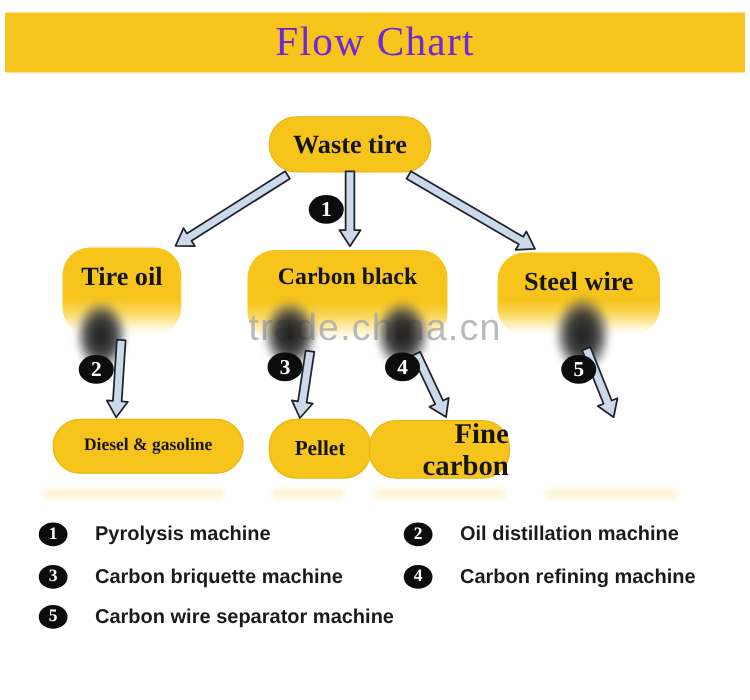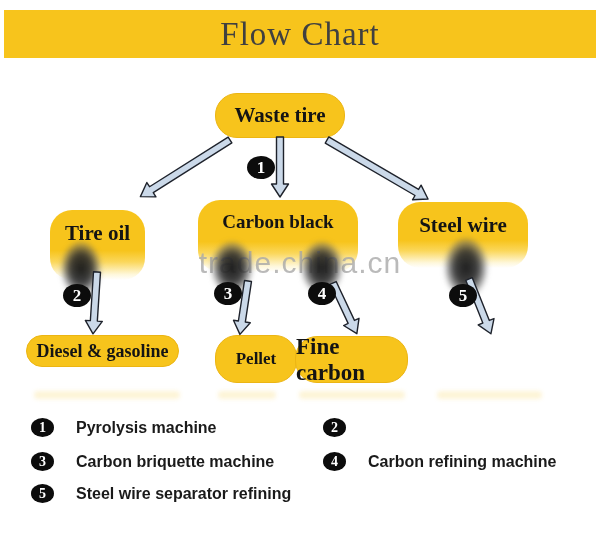--- a/index.html
+++ b/index.html
@@ -7,38 +7,38 @@
   .canvas{
     position:relative;width:600px;height:560px;background:#fff;overflow:hidden;
     font-family:"Liberation Serif","DejaVu Serif",serif;
   }
   
   .titlebar{
     position:absolute;left:4px;top:10px;width:592px;height:48px;
     background:var(--gold);display:flex;align-items:center;justify-content:center;
     z-index:1;
   }
-  .titlebar span{font-size:33px;color:#404040;letter-spacing:1px;}
+  .titlebar span{font-size:33px;color:#6d28d9;letter-spacing:1px;}
   
   .node{
     position:absolute;background:var(--gold);border:1px solid var(--gold_edge);
     border-radius:22px;display:flex;align-items:center;justify-content:center;
-    font-weight:bold;color:#141414;z-index:1;box-sizing:border-box;text-align:left;
+    font-weight:bold;color:#141414;z-index:1;box-sizing:border-box;text-align:right;
   }
   .node.fade{
     border:none;align-items:flex-start;
     background:linear-gradient(to bottom,var(--gold) 0%,var(--gold) 58%,
                rgba(250,208,62,.85) 74%,rgba(253,233,150,.35) 92%,rgba(255,245,200,0) 100%);
   }
   .node.fade .lbl{margin-top:11px;}
   .n-waste{left:215px;top:93px;width:130px;height:45px;font-size:21px;}
-  .n-tireoil{left:50px;top:198px;width:95px;height:70px;font-size:21px;margin-top:12px;}
+  .n-tireoil{left:50px;top:198px;width:95px;height:70px;font-size:21px;}
   .n-carbonblack{left:198px;top:200px;width:160px;height:72px;font-size:19px;}
   .n-steelwire{left:398px;top:202px;width:130px;height:66px;font-size:21px;}
-  .n-diesel{left:26px;top:335px;width:153px;height:32px;font-size:18px;}
+  .n-diesel{left:42px;top:335px;width:153px;height:44px;font-size:14px;}
   .n-pellet{left:215px;top:335px;width:82px;height:48px;font-size:17px;}
   .n-finecarbon{left:295px;top:336px;width:113px;height:47px;font-size:23px;}
   .n-steelbloom{left:433px;top:336px;width:112px;height:47px;font-size:17px;}
   
   .watermark{
     position:absolute;left:150px;top:246px;width:300px;text-align:center;z-index:2;
     font-family:"Liberation Sans","DejaVu Sans",sans-serif;
     font-size:30px;color:var(--watermark);opacity:.8;letter-spacing:1px;white-space:nowrap;
   }
   
@@ -155,27 +155,28 @@
   <div class="marker m3">3</div>
   <div class="marker m4">4</div>
   <div class="marker m5">5</div>
 
   <div class="legend-item lg1">
     <span class="badge">1</span>
     <span>Pyrolysis machine</span>
   </div>
   <div class="legend-item lg2">
     <span class="badge">2</span>
+    <span>Oil distillation machine</span>
   </div>
   <div class="legend-item lg3">
     <span class="badge">3</span>
     <span>Carbon briquette machine</span>
   </div>
   <div class="legend-item lg4">
     <span class="badge">4</span>
     <span>Carbon refining machine</span>
   </div>
   <div class="legend-item lg5">
     <span class="badge">5</span>
-    <span>Steel wire separator refining</span>
+    <span>Carbon wire separator machine</span>
   </div>
 
 </div>
 
 </body></html>

